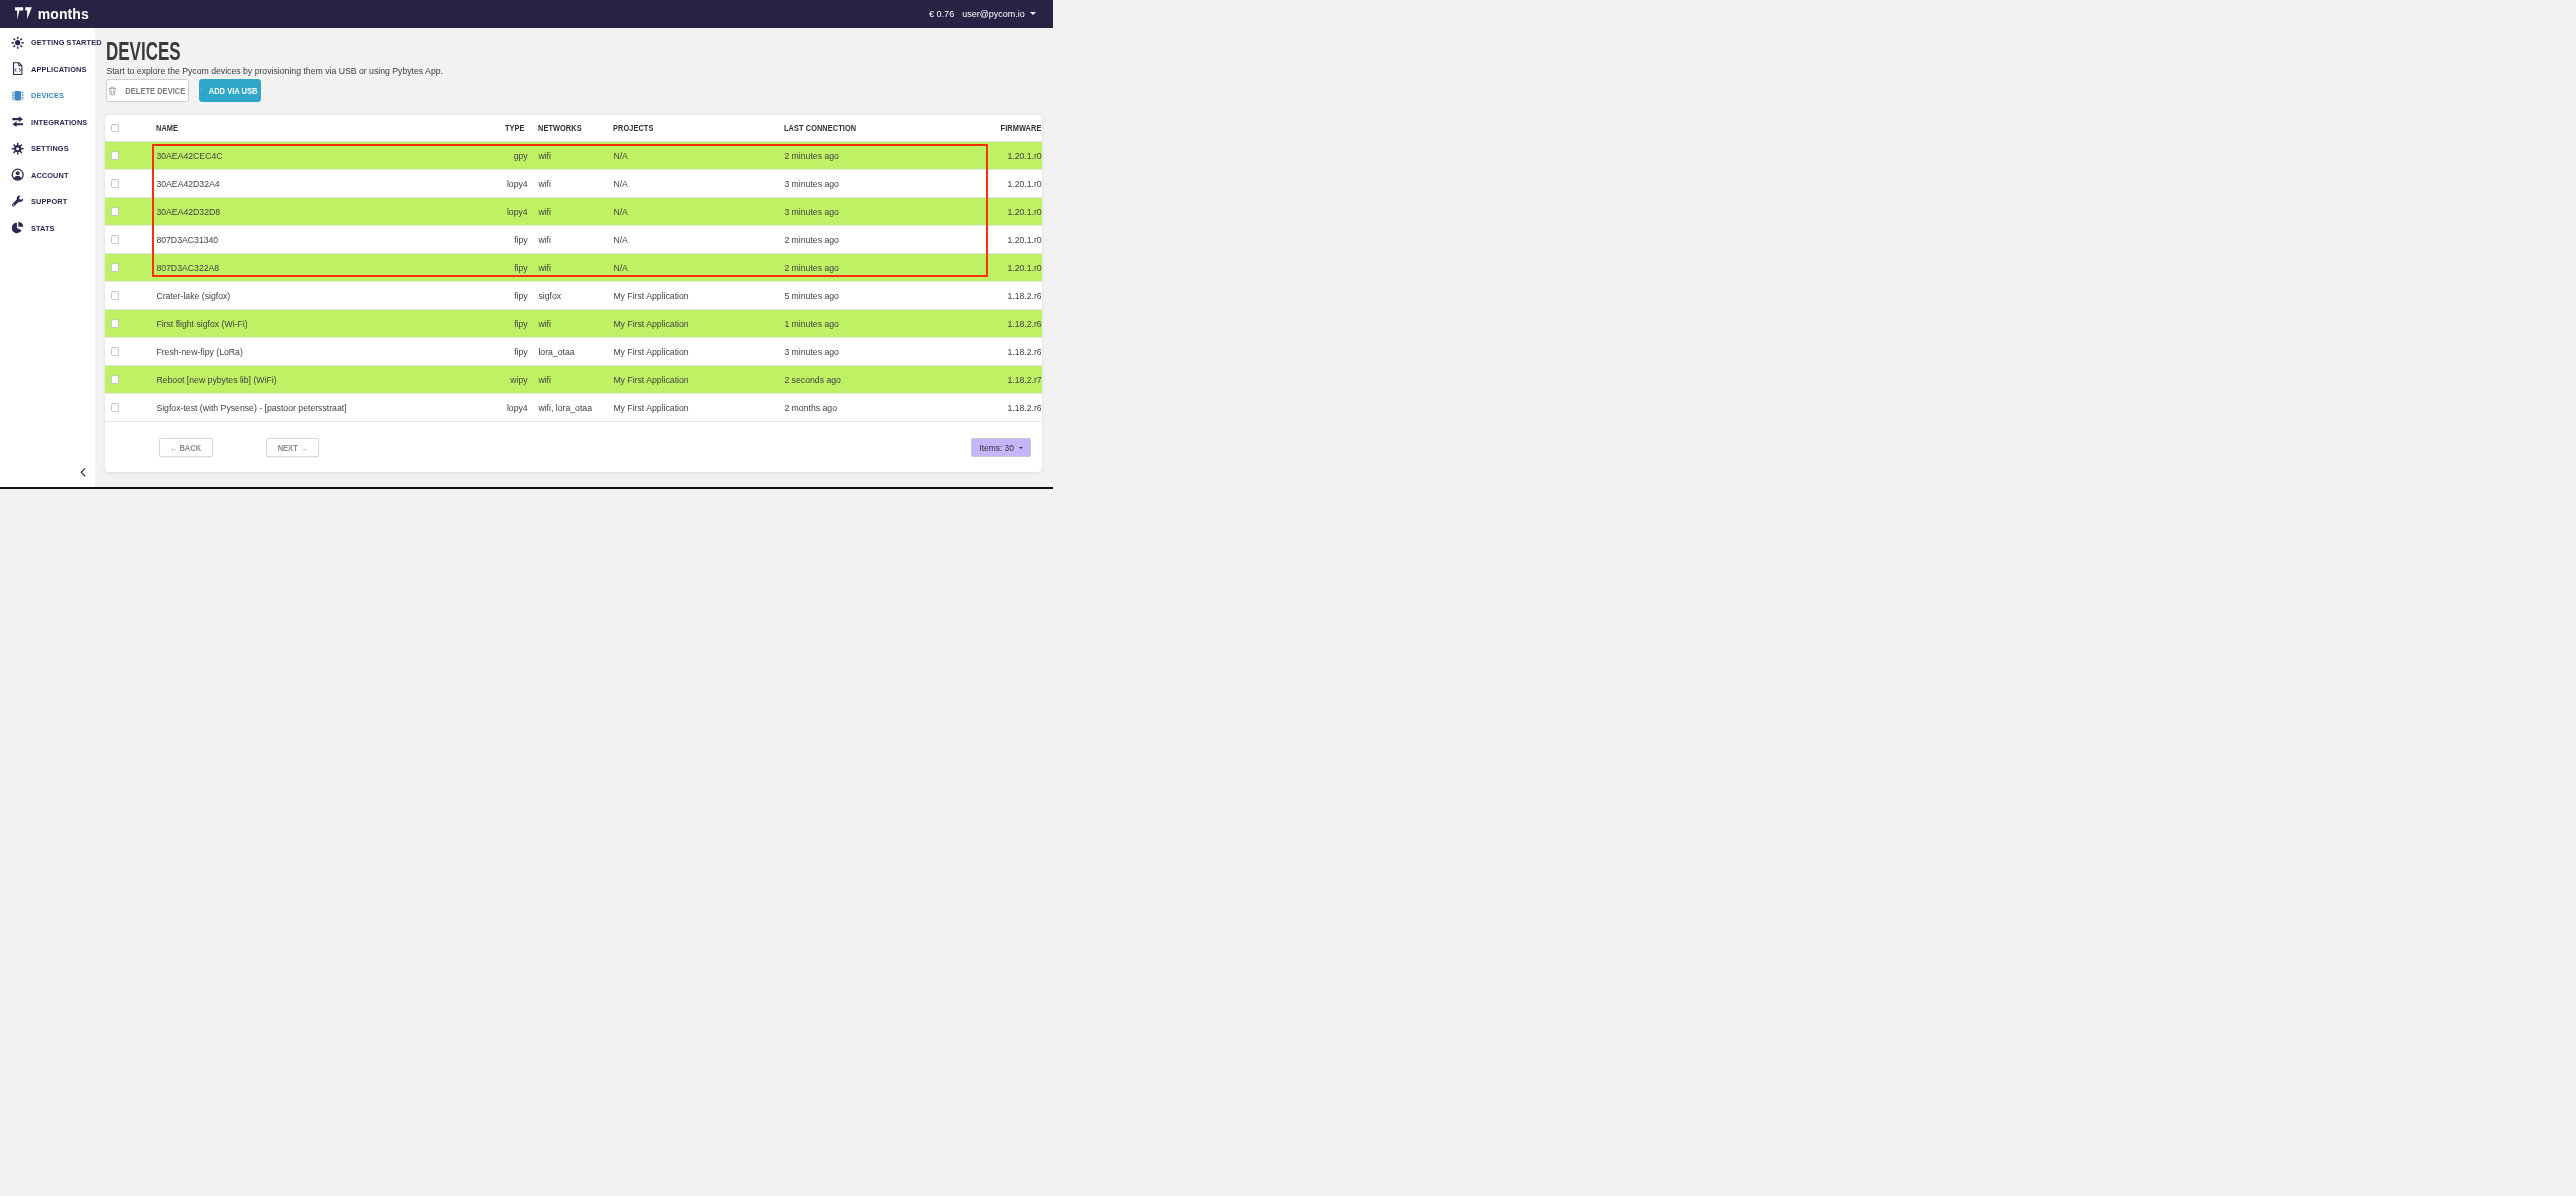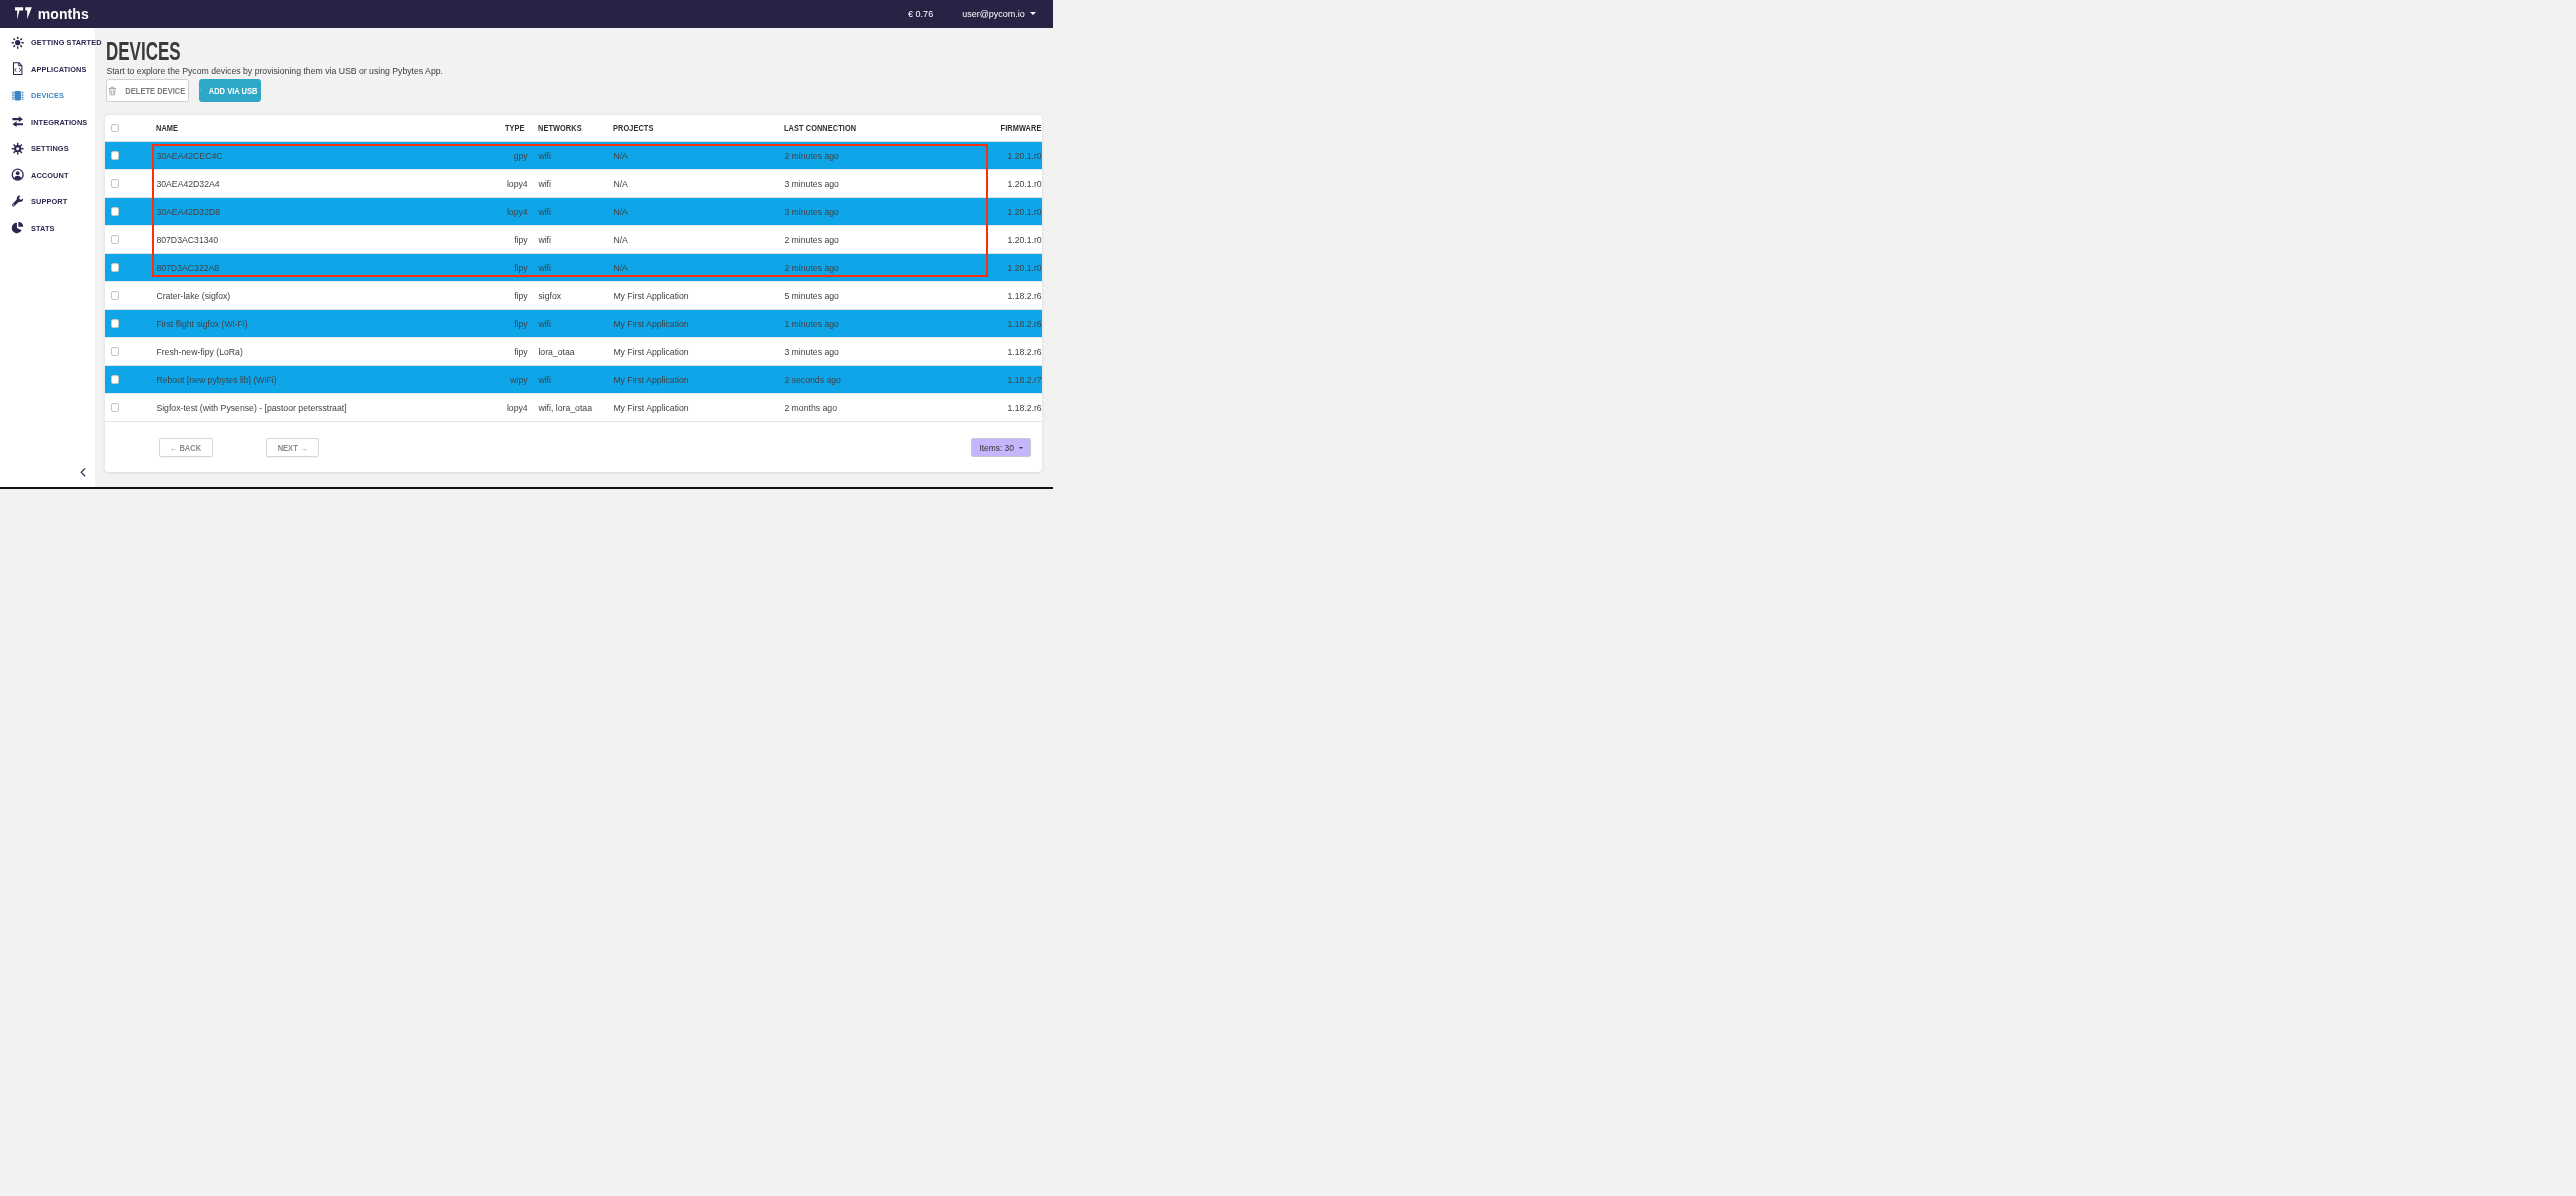--- a/index.html
+++ b/index.html
@@ -5,21 +5,21 @@
   * { margin:0; padding:0; box-sizing:border-box; }
   html,body { width:1053px; height:489px; overflow:hidden;
     font-family:"Liberation Sans", sans-serif; background:#f2f2f3; }
 
   
   .topbar { position:absolute; left:0; top:0; width:1053px; height:28px;
     background:#262345; display:flex; align-items:center; z-index:20; }
   .logo { display:flex; align-items:center; gap:5.4px; margin-left:14.8px; }
   .logo-mark { width:17.5px; height:13.4px; }
   .logo-text { color:#fff; font-size:14px; font-weight:bold; letter-spacing:0.1px; }
-  .topbar-right { margin-left:auto; display:flex; align-items:center; gap:29px; padding-right:17.5px; }
+  .topbar-right { margin-left:auto; display:flex; align-items:center; gap:8px; padding-right:17.5px; }
   .balance { color:#fff; font-size:9px; }
   .usermenu { color:#fff; font-size:9px; display:flex; align-items:center; gap:4.7px; cursor:pointer; }
   .caret-down { width:0; height:0; border:3px solid transparent; border-top-color:#fff; margin-top:2.7px; }
 
   
   .sidebar { position:absolute; left:0; top:28px; width:95px; height:459px;
     background:#fff; z-index:10; padding-top:1.3px; }
   .side-item { height:26.5px; display:flex; align-items:center; cursor:pointer; color:#2b2850; }
   .side-icon { width:13.4px; height:13.4px; margin-left:11.4px; flex:none; display:flex; align-items:center; justify-content:center; }
   .side-icon svg { width:13.4px; height:13.4px; }
@@ -41,21 +41,21 @@
   .btn-delete { width:83px; background:#fff; border:0.7px solid #cfcfcf; color:#7c7c7c; font-size:8.4px; gap:5.4px; }
   .btn-delete svg { width:8.7px; height:10px; }
   .btn-add { width:62px; background:#2fa7c9; border:0.7px solid #2fa7c9; color:#fff; font-size:8.4px; gap:4px; }
   .btn-add svg { width:11.4px; height:12.8px; }
 
   
   .card { position:absolute; left:9.7px; top:87px; width:937px; height:357px;
     background:#fff; border-radius:4px; box-shadow:0 0.7px 3.4px rgba(0,0,0,.10); }
   .thead { display:flex; height:27px; align-items:center; border-bottom:0.7px solid #e0e0e0; }
   .trow { display:flex; height:28px; align-items:center; border-bottom:0.7px solid #e4e4e4; cursor:pointer; }
-  .trow.alt { background:#0ea5e9; }
+  .trow.alt { background:#bef264; }
   .cell { font-size:8.7px; color:#424242; padding-left:10.7px; white-space:nowrap; overflow:hidden; }
   .hcell { font-size:8.4px; font-weight:bold; color:#2f2f2f; padding-left:10.7px; white-space:nowrap; }
   .cond { display:inline-block; transform:scaleX(.88); transform-origin:left center; letter-spacing:0.1px; }
   .cond-r { display:inline-block; transform:scaleX(.88); transform-origin:right center; letter-spacing:0.1px; }
   .col-check { width:41px; padding-left:6px; display:flex; align-items:center; }
   .col-name { flex:1; }
   .col-type { width:60px;text-align:right; }
   .col-networks { width:75px; }
   .col-projects { width:171px; }
   .col-last { width:93px; }

